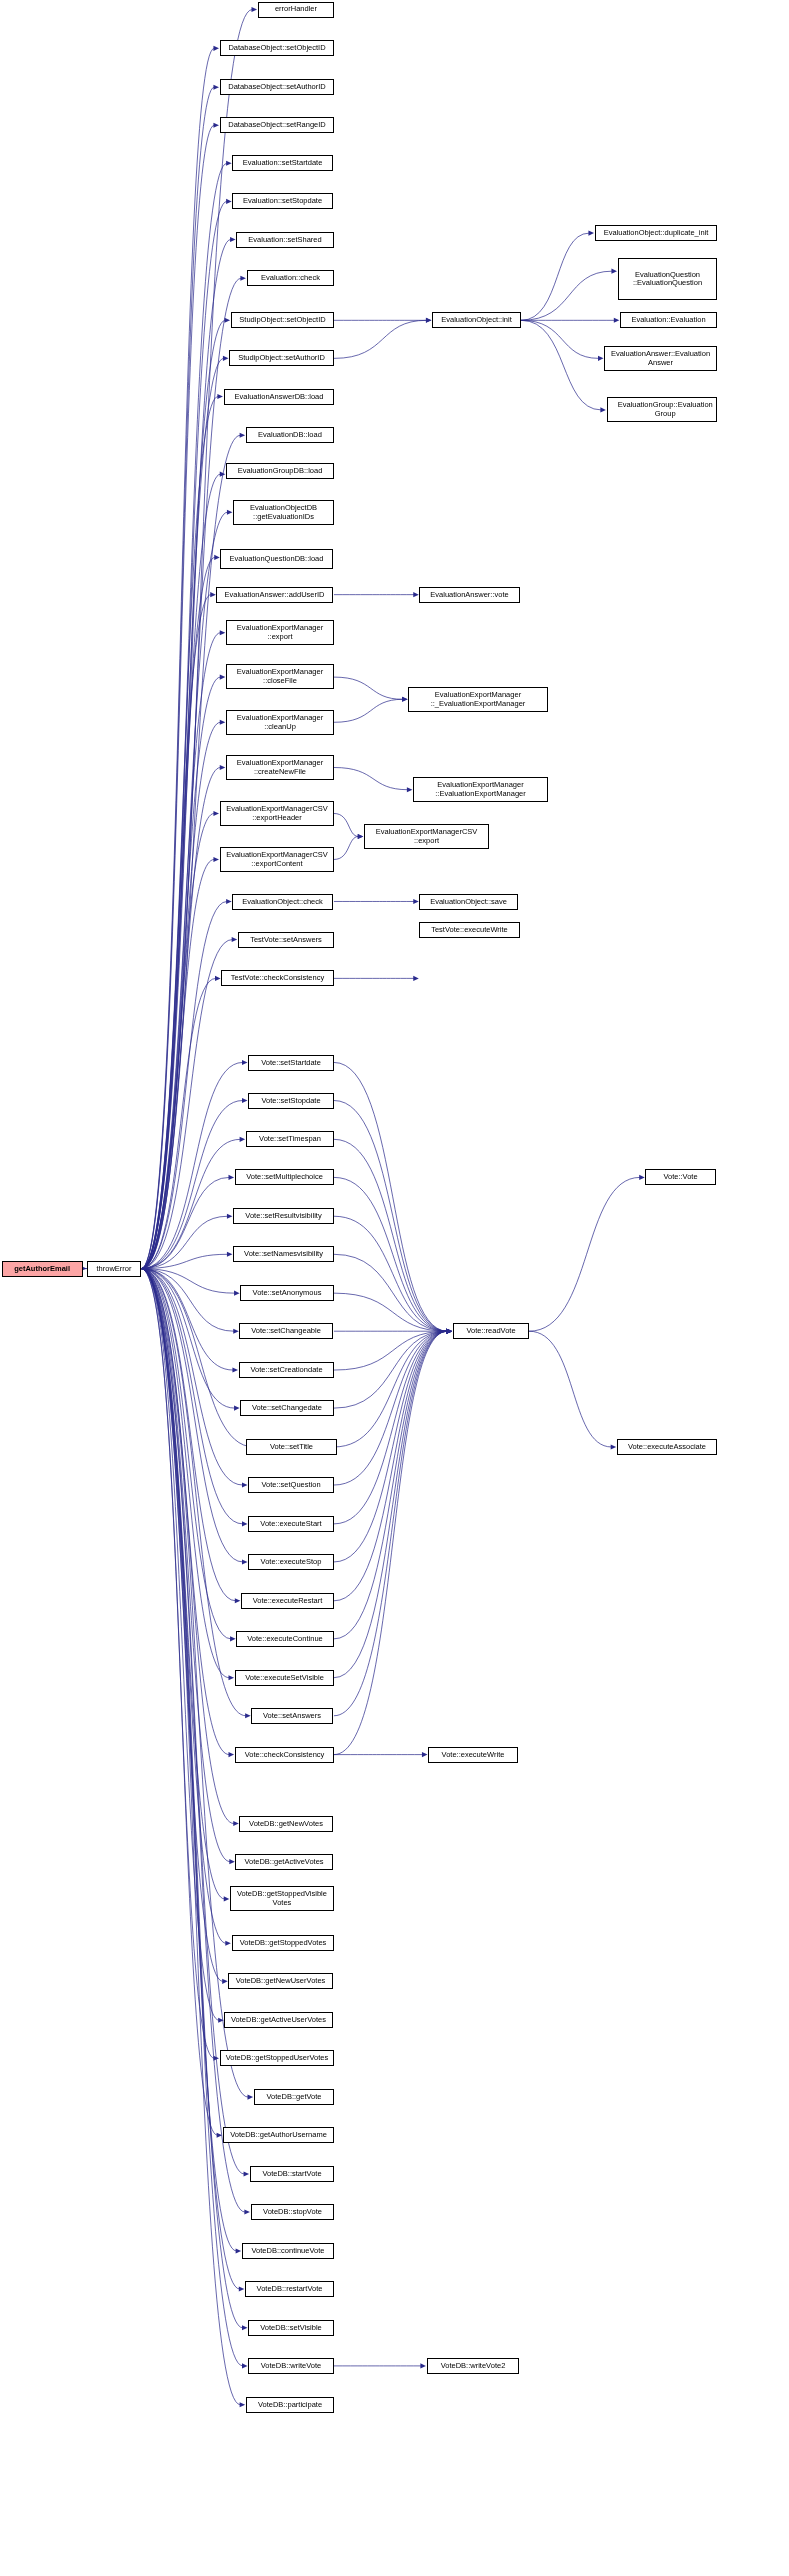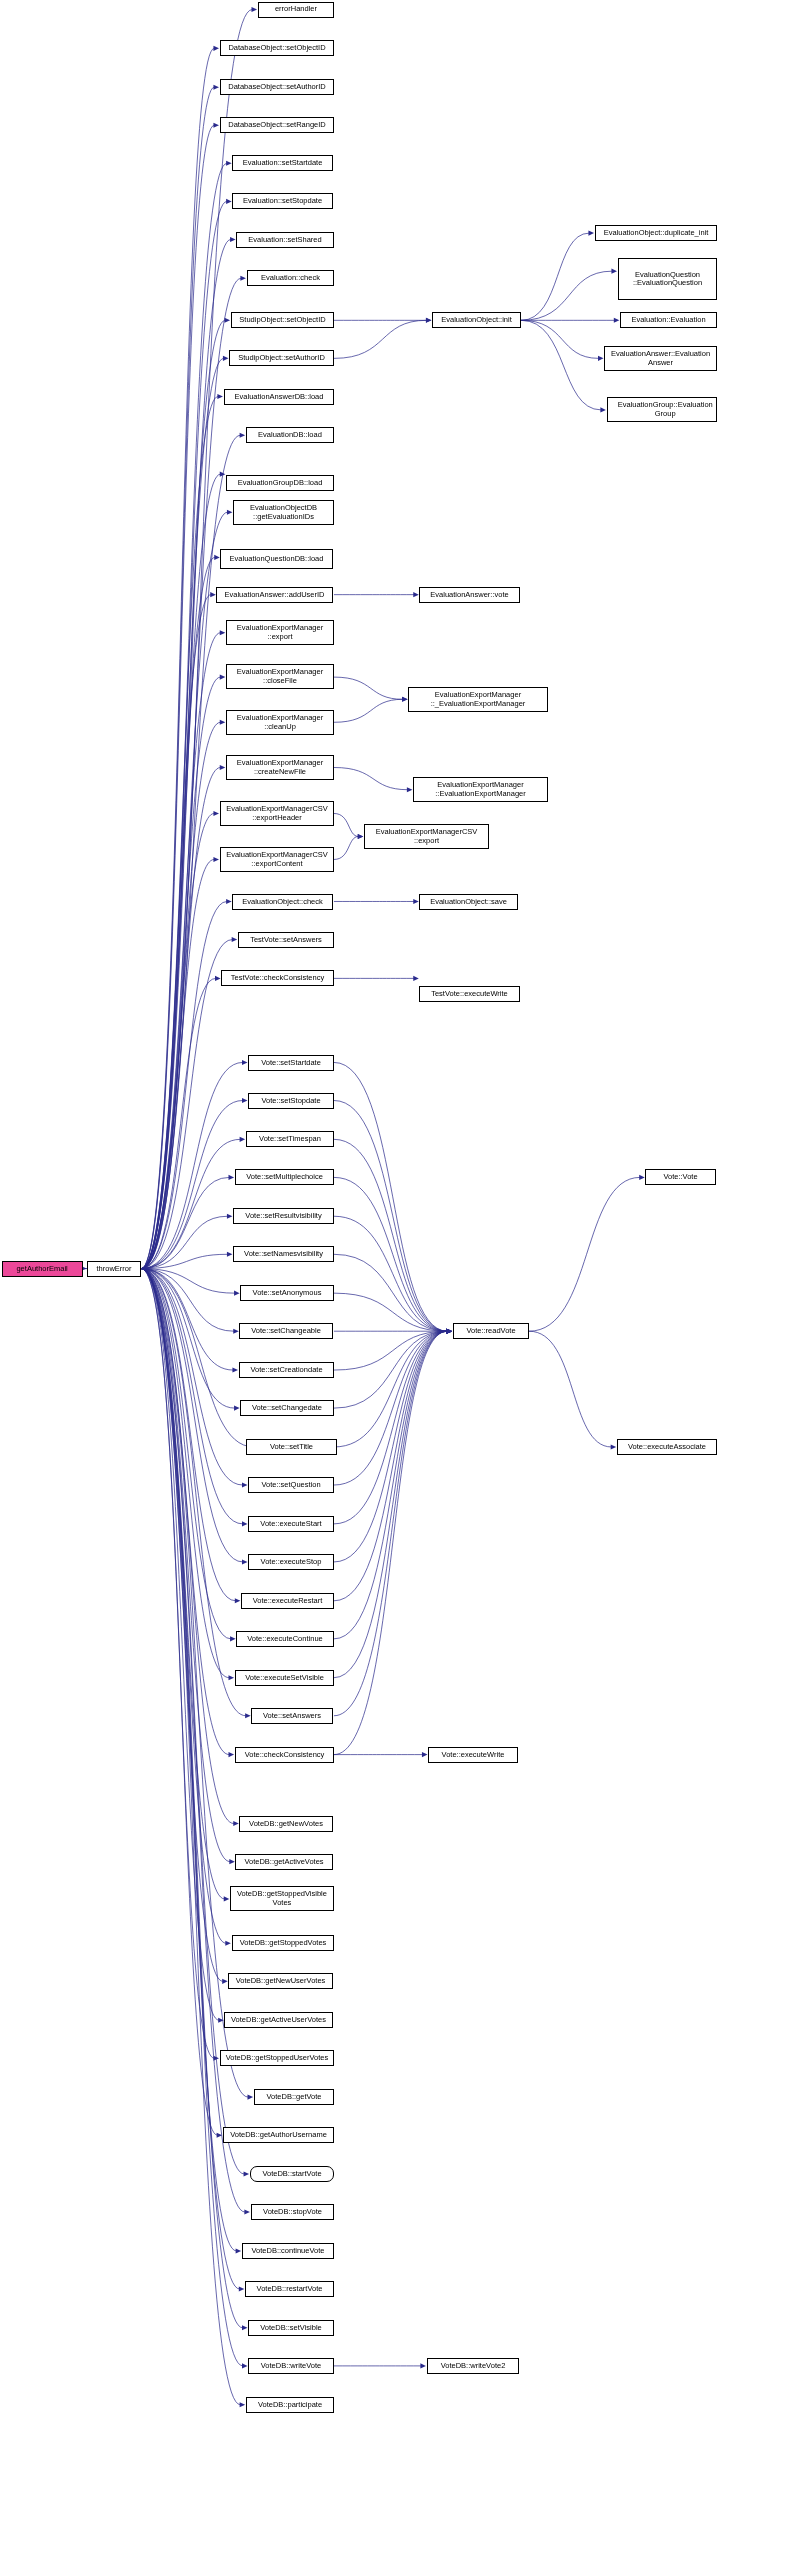--- a/index.html
+++ b/index.html
@@ -14,21 +14,21 @@
     font-size:7.5px;
     line-height:8.3px;
     display:flex;
     align-items:center;
     justify-content:center;
     text-align:center;
     white-space:pre-line;
     padding:0 1.6px;
     font-family:"Liberation Sans", sans-serif;
   }
-  .node.focus{background:#ec4899;}
+  .node.focus{background:#fca5a5;font-weight:bold;}
   svg#edges{position:absolute;left:0;top:0;width:790px;height:2576px;pointer-events:none;}
   svg#edges path{fill:none;stroke:#2a2a8c;stroke-width:0.9;}
   svg#edges polygon{fill:#2a2a8c;stroke:none;}
 </style>
 </head>
 <body>
 
 <div id="canvas">
   <svg id="edges" viewBox="0 0 996 3249">
       <path d="M 104 1600 C 122 1600, 92 1600, 103 1600"></path>
@@ -238,21 +238,21 @@
       <div class="node" style="left: 220px; top: 79px; width: 114px; height: 16px;">DatabaseObject::setAuthorID</div>
       <div class="node" style="left: 220px; top: 117px; width: 114px; height: 16px;">DatabaseObject::setRangeID</div>
       <div class="node" style="left: 232px; top: 155px; width: 101px; height: 16px;">Evaluation::setStartdate</div>
       <div class="node" style="left: 232px; top: 193px; width: 101px; height: 16px;">Evaluation::setStopdate</div>
       <div class="node" style="left: 236px; top: 232px; width: 98px; height: 16px;">Evaluation::setShared</div>
       <div class="node" style="left: 247px; top: 270px; width: 87px; height: 16px;">Evaluation::check</div>
       <div class="node" style="left: 231px; top: 312px; width: 103px; height: 16px;">StudipObject::setObjectID</div>
       <div class="node" style="left: 229px; top: 350px; width: 105px; height: 16px;">StudipObject::setAuthorID</div>
       <div class="node" style="left: 224px; top: 389px; width: 110px; height: 16px;">EvaluationAnswerDB::load</div>
       <div class="node" style="left: 246px; top: 427px; width: 88px; height: 16px;">EvaluationDB::load</div>
-      <div class="node" style="left: 226px; top: 475px; width: 108px; height: 16px;">EvaluationGroupDB::load</div>
+      <div class="node" style="left: 226px; top: 463px; width: 108px; height: 16px;">EvaluationGroupDB::load</div>
       <div class="node" style="left: 233px; top: 500px; width: 101px; height: 25px;">EvaluationObjectDB
 ::getEvaluationIDs</div>
       <div class="node" style="left: 220px; top: 549px; width: 113px; height: 20px;">EvaluationQuestionDB::load</div>
       <div class="node" style="left: 216px; top: 587px; width: 117px; height: 16px;">EvaluationAnswer::addUserID</div>
       <div class="node" style="left: 226px; top: 620px; width: 108px; height: 25px;">EvaluationExportManager
 ::export</div>
       <div class="node" style="left: 226px; top: 664px; width: 108px; height: 25px;">EvaluationExportManager
 ::closeFile</div>
       <div class="node" style="left: 226px; top: 710px; width: 108px; height: 25px;">EvaluationExportManager
 ::cleanUp</div>
@@ -287,21 +287,21 @@
       <div class="node" style="left: 239px; top: 1816px; width: 94px; height: 16px;">VoteDB::getNewVotes</div>
       <div class="node" style="left: 235px; top: 1854px; width: 98px; height: 16px;">VoteDB::getActiveVotes</div>
       <div class="node" style="left: 230px; top: 1886px; width: 104px; height: 25px;">VoteDB::getStoppedVisible
 Votes</div>
       <div class="node" style="left: 232px; top: 1935px; width: 102px; height: 16px;">VoteDB::getStoppedVotes</div>
       <div class="node" style="left: 228px; top: 1973px; width: 105px; height: 16px;">VoteDB::getNewUserVotes</div>
       <div class="node" style="left: 224px; top: 2012px; width: 109px; height: 16px;">VoteDB::getActiveUserVotes</div>
       <div class="node" style="left: 220px; top: 2050px; width: 114px; height: 16px;">VoteDB::getStoppedUserVotes</div>
       <div class="node" style="left: 254px; top: 2089px; width: 80px; height: 16px;">VoteDB::getVote</div>
       <div class="node" style="left: 223px; top: 2127px; width: 111px; height: 16px;">VoteDB::getAuthorUsername</div>
-      <div class="node" style="left: 250px; top: 2166px; width: 84px; height: 16px; border-radius: 7px;">VoteDB::startVote</div>
+      <div class="node" style="left: 250px; top: 2166px; width: 84px; height: 16px;">VoteDB::startVote</div>
       <div class="node" style="left: 251px; top: 2204px; width: 83px; height: 16px;">VoteDB::stopVote</div>
       <div class="node" style="left: 242px; top: 2243px; width: 92px; height: 16px;">VoteDB::continueVote</div>
       <div class="node" style="left: 245px; top: 2281px; width: 89px; height: 16px;">VoteDB::restartVote</div>
       <div class="node" style="left: 248px; top: 2320px; width: 86px; height: 16px;">VoteDB::setVisible</div>
       <div class="node" style="left: 248px; top: 2358px; width: 86px; height: 16px;">VoteDB::writeVote</div>
       <div class="node" style="left: 246px; top: 2397px; width: 88px; height: 16px;">VoteDB::participate</div>
       <div class="node" style="left: 432px; top: 312px; width: 89px; height: 16px;">EvaluationObject::init</div>
       <div class="node" style="left: 595px; top: 225px; width: 122px; height: 16px;">EvaluationObject::duplicate_init</div>
       <div class="node" style="left: 618px; top: 258px; width: 99px; height: 42px;">EvaluationQuestion
 ::EvaluationQuestion</div>
@@ -311,21 +311,21 @@
       <div class="node" style="left: 607px; top: 397px; width: 110px; height: 25px; padding-left: 8px;">EvaluationGroup::Evaluation
 Group</div>
       <div class="node" style="left: 419px; top: 587px; width: 101px; height: 16px;">EvaluationAnswer::vote</div>
       <div class="node" style="left: 408px; top: 687px; width: 140px; height: 25px;">EvaluationExportManager
 ::_EvaluationExportManager</div>
       <div class="node" style="left: 413px; top: 777px; width: 135px; height: 25px;">EvaluationExportManager
 ::EvaluationExportManager</div>
       <div class="node" style="left: 364px; top: 824px; width: 125px; height: 25px;">EvaluationExportManagerCSV
 ::export</div>
       <div class="node" style="left: 419px; top: 894px; width: 99px; height: 16px;">EvaluationObject::save</div>
-      <div class="node" style="left: 419px; top: 986px; width: 101px; height: 16px;">TestVote::executeWrite</div>
+      <div class="node" style="left: 419px; top: 922px; width: 101px; height: 16px;">TestVote::executeWrite</div>
       <div class="node" style="left: 453px; top: 1323px; width: 76px; height: 16px;">Vote::readVote</div>
       <div class="node" style="left: 645px; top: 1169px; width: 71px; height: 16px;">Vote::Vote</div>
       <div class="node" style="left: 617px; top: 1439px; width: 100px; height: 16px;">Vote::executeAssociate</div>
       <div class="node" style="left: 428px; top: 1747px; width: 90px; height: 16px;">Vote::executeWrite</div>
       <div class="node" style="left: 427px; top: 2358px; width: 92px; height: 16px;">VoteDB::writeVote2</div>
     </div>
 </div>
 
 
 </body></html>

